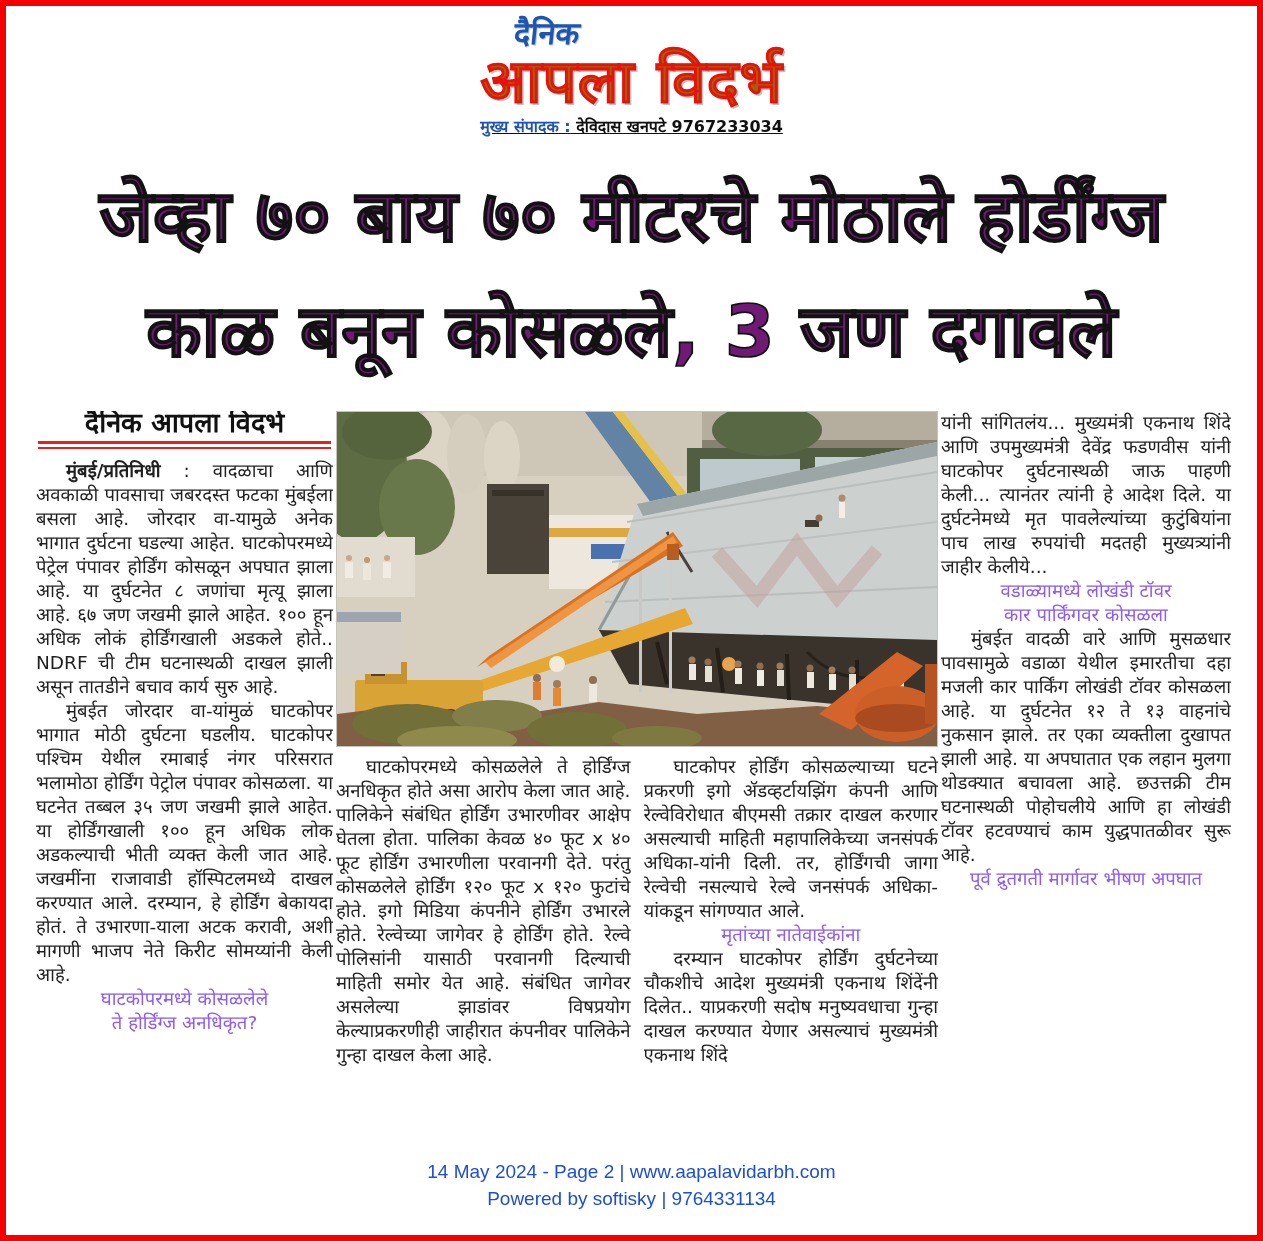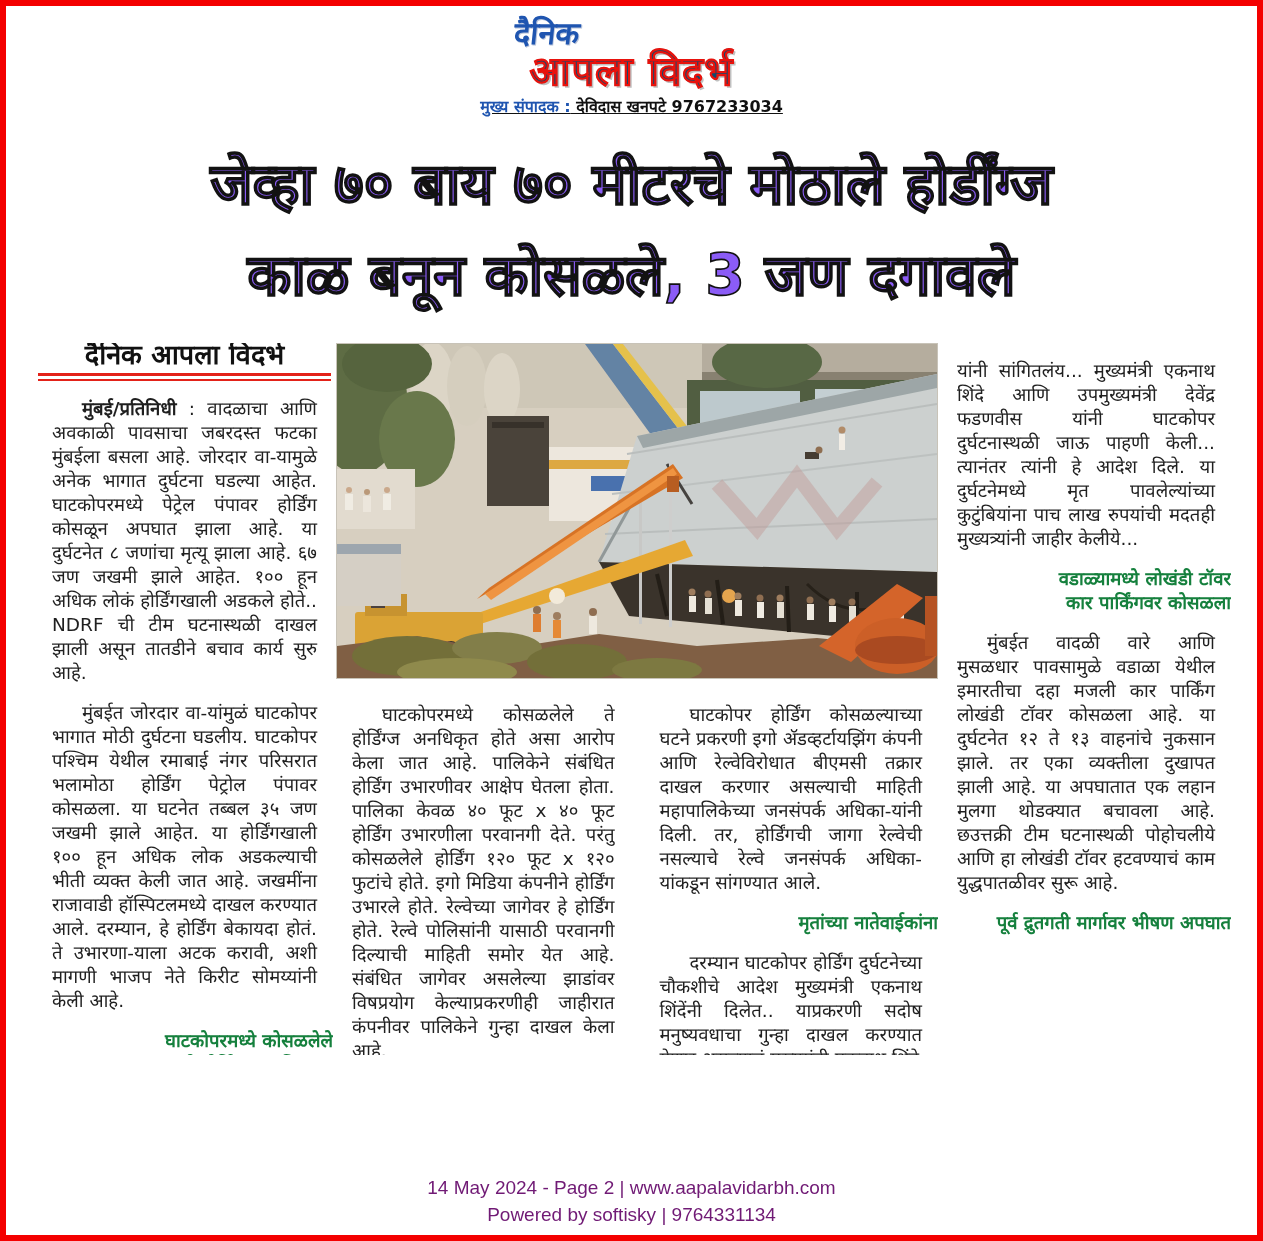--- a/index.html
+++ b/index.html
@@ -16,66 +16,66 @@
   }
   
   .masthead{ text-align:center; padding-top:12px; line-height:1; }
   .masthead-top{
     font-size:31px;font-weight:bold;color:#1f55b0;
     transform:translateX(-85px) skewX(-6deg);
     display:inline-block;
     text-shadow:1px 1px 0 #b9c4da;
   }
   .masthead-main{
-    font-size:40px;font-weight:bold;color:#0c4a6e;
+    font-size:60px;font-weight:bold;color:#a16207;
     margin-top:2px;letter-spacing:1px;
     text-shadow:2px 2px 0 rgba(140,140,140,.55);
     -webkit-text-stroke:1px #e8120c;
   }
   .masthead-tagline{ font-size:16px;font-weight:bold;margin-top:8px;color:#111;text-decoration:underline; }
   .masthead-tagline .blue{ color:#1f55b0; }
   
   .headline{
     margin:24px 18px 0;
     text-align:center;
     font-weight:bold;
-    font-size:57px;
+    font-size:72px;
     line-height:1.6;
-    color:#8b5cf6;
+    color:#701a75;
     -webkit-text-stroke:1.7px #121212;
     letter-spacing:0;
   }
   
   .body{
     display:flex; gap:3px;
     padding:22px 26px 0 30px;
     height:734px; box-sizing:border-box;
     overflow:hidden; flex:none;
   }
   .btxt{ font-size:18.5px; line-height:24px; text-align:justify; }
   .col1{ width:297px; flex:none; overflow:hidden; }
   .mid{ width:602px; flex:none; display:flex; flex-direction:column; }
   .photo-wrap{ height:334px; flex:none; border:1px solid #c8c3b8; background:#d8d3c6; margin-bottom:8px; }
   .photo-wrap svg{ display:block; width:100%; height:100%; }
   .mid-cols{ display:flex; gap:13px; flex:1; overflow:hidden; }
   .mid-cols .col{ flex:1; min-width:0; overflow:hidden; }
   .col4{ flex:1; min-width:0; overflow:hidden; }
-  .para{ margin:16px; text-indent:30px; }
+  .para{ margin:0; text-indent:30px; }
   .para.no-indent{ text-indent:0; }
   .col1-head{ font-size:27px; font-weight:bold; text-align:center; margin:0 0 6px; color:#111; }
   .red-rule{ height:3px; border-top:3px solid #e32219; border-bottom:2px solid #e32219; margin:0 2px 10px; }
-  .subhead{ font-weight:bold; text-align:right; text-indent:0; color:#15803d; }
+  .subhead{ font-weight:normal; text-align:center; text-indent:0; color:#8b5cf6; }
   
   .news-footer{
     margin-top:auto;
     text-align:center;
     font-family:"Liberation Sans",sans-serif;
-    font-size:19px; color:#701a75;
+    font-size:19px; color:#1d4ed8;
     line-height:1.45;
-    padding-bottom:6px;
+    padding-bottom:22px;
   }
 </style>
 </head>
 <body>
 
 <div class="page">
 
   <div class="masthead">
     <div class="masthead-top">दैनिक</div>
     <div class="masthead-main">आपला विदर्भ</div>

